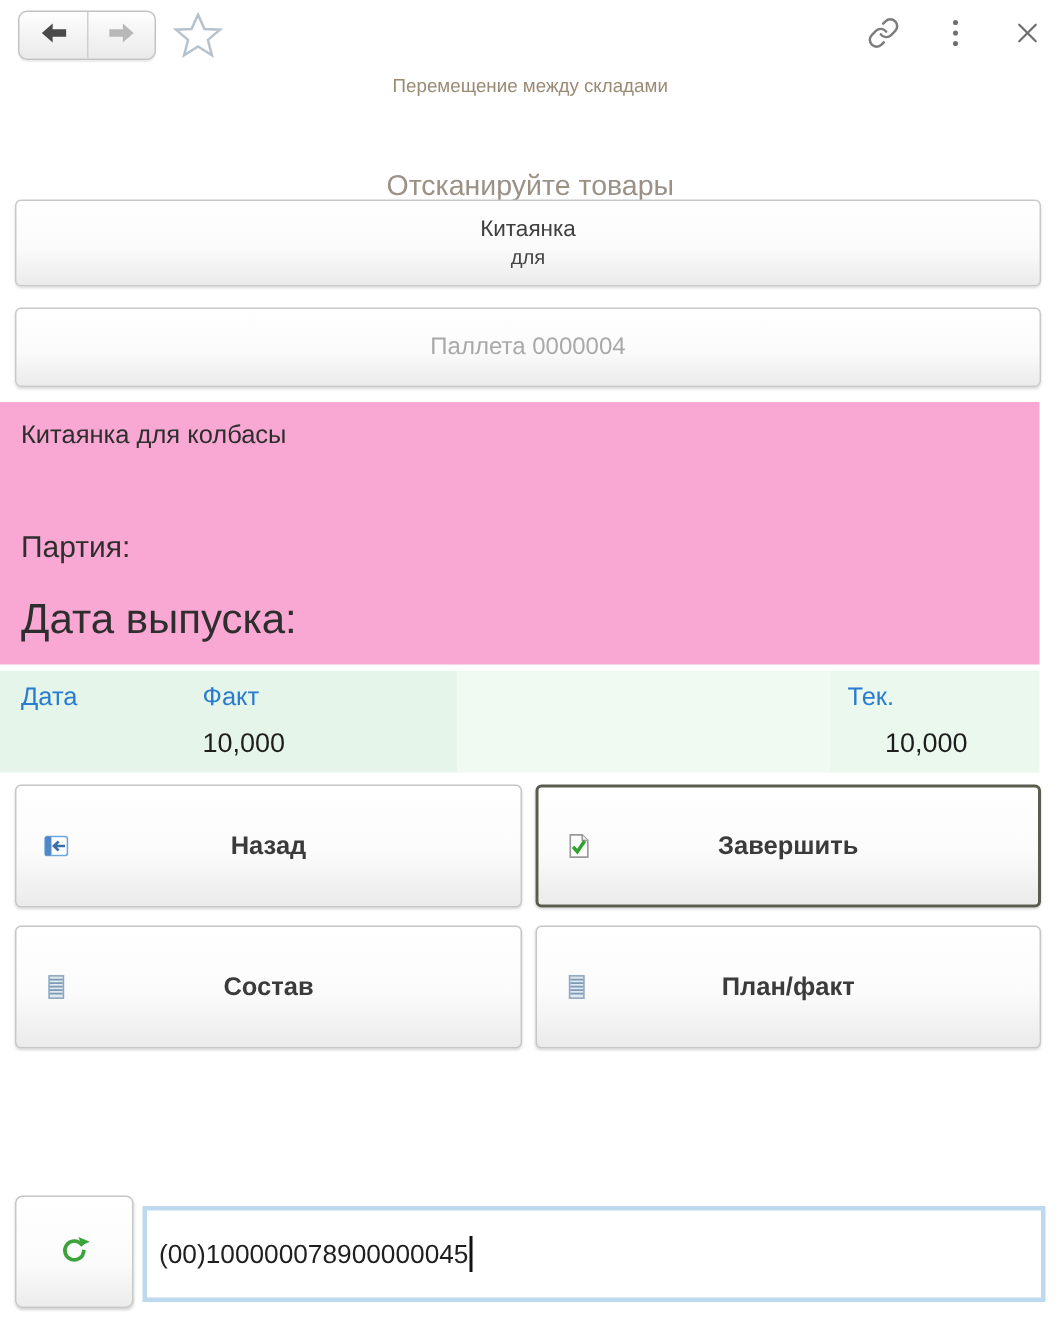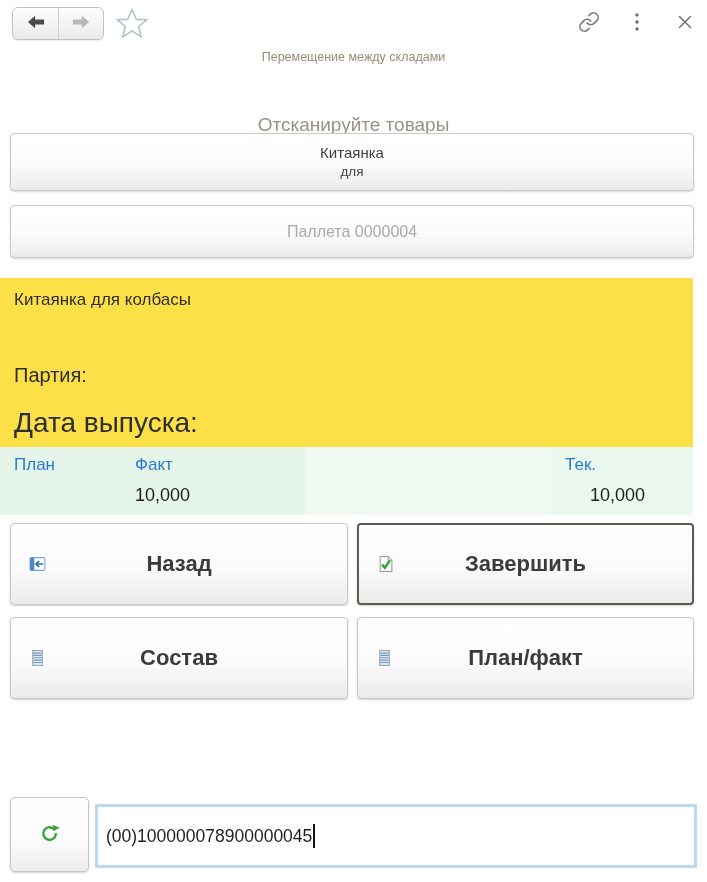--- a/index.html
+++ b/index.html
@@ -20,42 +20,42 @@
   .page-subtitle{position:absolute;left:0;top:88px;width:707px;text-align:center;font-size:19px;color:#9b9186;margin-top:26px;}
 
   
   .bar-btn{position:absolute;left:10px;width:684px;border:1px solid #c9c9c9;border-radius:4px;background:linear-gradient(to bottom,#ffffff 0%,#fbfbfb 55%,#ebebeb 100%);box-shadow:0 1px 2px rgba(0,0,0,.15);display:flex;flex-direction:column;align-items:center;justify-content:center;cursor:pointer;font-family:inherit;}
   .nomen-btn{top:133px;height:58px;}
   .nomen-line1{font-size:15px;color:#3f3f3f;line-height:20px;}
   .nomen-line2{font-size:13.5px;color:#454545;line-height:18px;}
   .pallet-btn{top:205px;height:53px;font-size:16px;color:#a9a9a9;}
 
   
-  .green-panel{position:absolute;left:0;top:278px;width:693px;height:175px;background:#fde047;}
+  .green-panel{position:absolute;left:0;top:268px;width:693px;height:175px;background:#f9a8d4;}
   .prod-name{position:absolute;left:14px;top:12px;font-size:17px;color:#2e2e2e;}
   .batch-label{position:absolute;left:14px;top:86px;font-size:20px;color:#2e2e2e;}
   .date-label{position:absolute;left:14px;top:129px;font-size:28px;color:#2e2e2e;}
 
   
   .totals{position:absolute;left:0;top:447px;width:693px;height:68px;display:flex;}
   .t-cell{position:relative;height:100%;}
   .t-plan{width:110px;background:#e6f5e9;}
   .t-fact{width:195px;background:#e6f5e9;}
   .t-spacer{flex:1;background:#f1faf2;}
   .t-cur{width:140px;background:#ebf8ed;}
   .t-label{position:absolute;top:8px;font-size:17px;color:#2a7cd0;}
   .t-value{position:absolute;top:38px;font-size:18px;color:#1e1e1e;}
   .t-plan .t-label{left:14px;}
   .t-fact .t-label,.t-fact .t-value{left:25px;}
   .t-cur .t-label{left:12px;}
   .t-cur .t-value{right:48px;}
 
   
   .act-btn{position:absolute;border:1px solid #c6c6c6;border-radius:4px;background:linear-gradient(to bottom,#ffffff 0%,#fbfbfb 55%,#ebebeb 100%);box-shadow:0 1px 2px rgba(0,0,0,.18);cursor:pointer;font-family:inherit;}
-  .act-btn .act-label{position:absolute;left:0;right:0;top:50%;transform:translateY(-50%);text-align:center;font-size:22px;font-weight:bold;color:#3b3b3b;}
+  .act-btn .act-label{position:absolute;left:0;right:0;top:50%;transform:translateY(-50%);text-align:center;font-size:17px;font-weight:bold;color:#3b3b3b;}
   .act-btn .act-icon{position:absolute;left:18px;top:50%;transform:translateY(-50%);width:17px;height:17px;}
   .btn-back{left:10px;top:523px;width:338px;height:82px;}
   .btn-finish{left:357px;top:523px;width:337px;height:82px;border:2px solid #5a5c4e;}
   .btn-contents{left:10px;top:617px;width:338px;height:82px;}
   .btn-planfact{left:357px;top:617px;width:337px;height:82px;}
 
   
   .refresh-btn{position:absolute;left:10px;top:797px;width:79px;height:75px;border:1px solid #c6c6c6;border-radius:5px;background:linear-gradient(to bottom,#ffffff 0%,#fbfbfb 60%,#ececec 100%);box-shadow:0 1px 2px rgba(0,0,0,.18);display:flex;align-items:center;justify-content:center;cursor:text;}
   .scan-input{position:absolute;left:95px;top:804px;width:602px;height:64px;border:3px solid #bcd9f0;background:#ffffff;box-sizing:border-box;display:flex;align-items:center;padding-left:8px;font-size:17.5px;color:#1f1f1f;cursor:text;}
   .caret{display:inline-block;width:1.5px;height:24px;background:#111;margin-left:1px;}
@@ -120,21 +120,21 @@
   <button class="bar-btn pallet-btn">Паллета 0000004</button>
 
   <div class="green-panel">
     <div class="prod-name">Китаянка для колбасы</div>
     <div class="batch-label">Партия:</div>
     <div class="date-label">Дата выпуска:</div>
   </div>
 
   <div class="totals">
     <div class="t-cell t-plan">
-      <div class="t-label">План</div>
+      <div class="t-label">Дата</div>
     </div>
     <div class="t-cell t-fact">
       <div class="t-label">Факт</div>
       <div class="t-value">10,000</div>
     </div>
     <div class="t-cell t-spacer"></div>
     <div class="t-cell t-cur">
       <div class="t-label">Тек.</div>
       <div class="t-value">10,000</div>
     </div>

